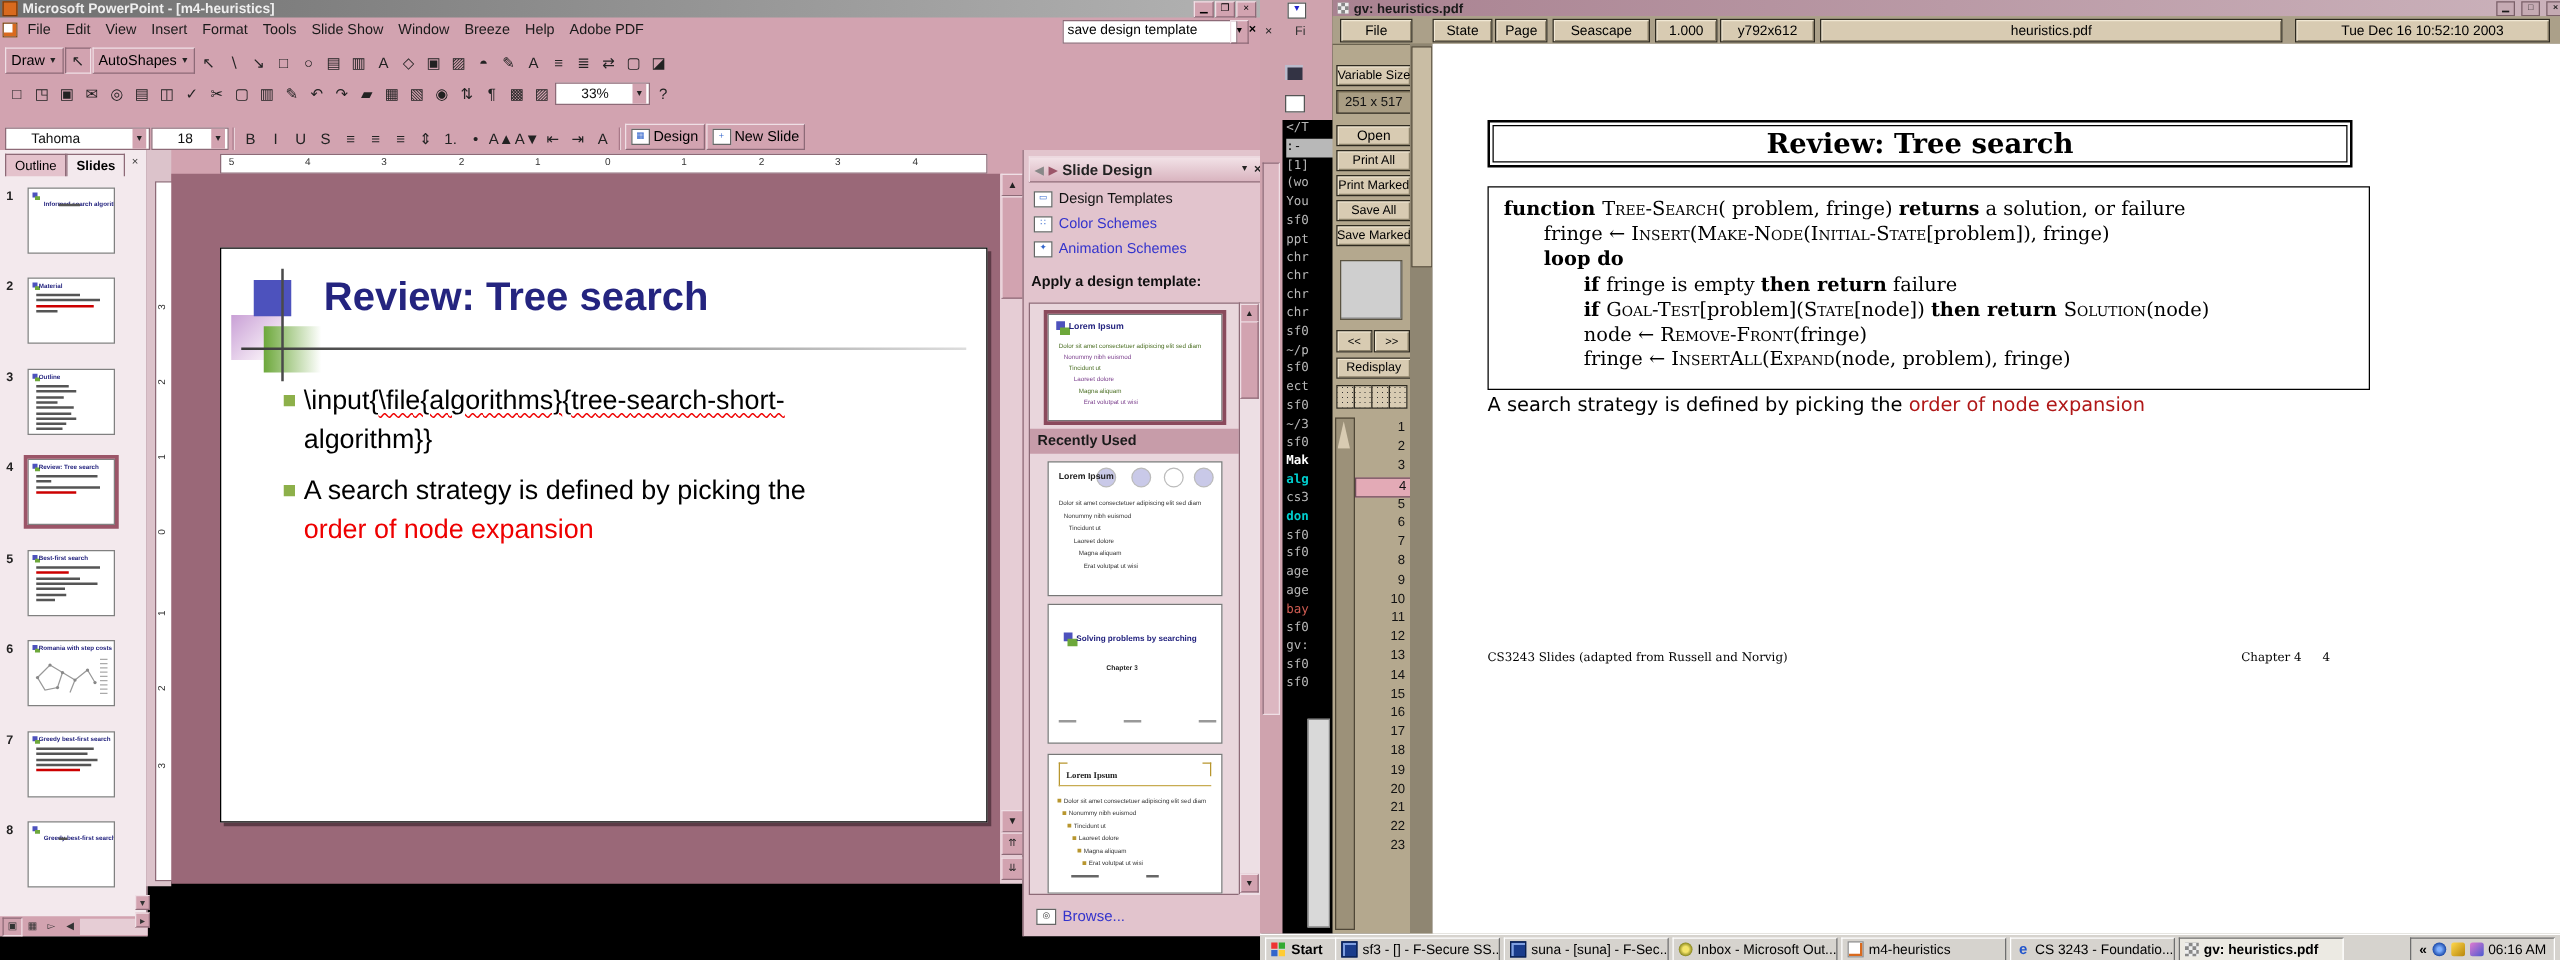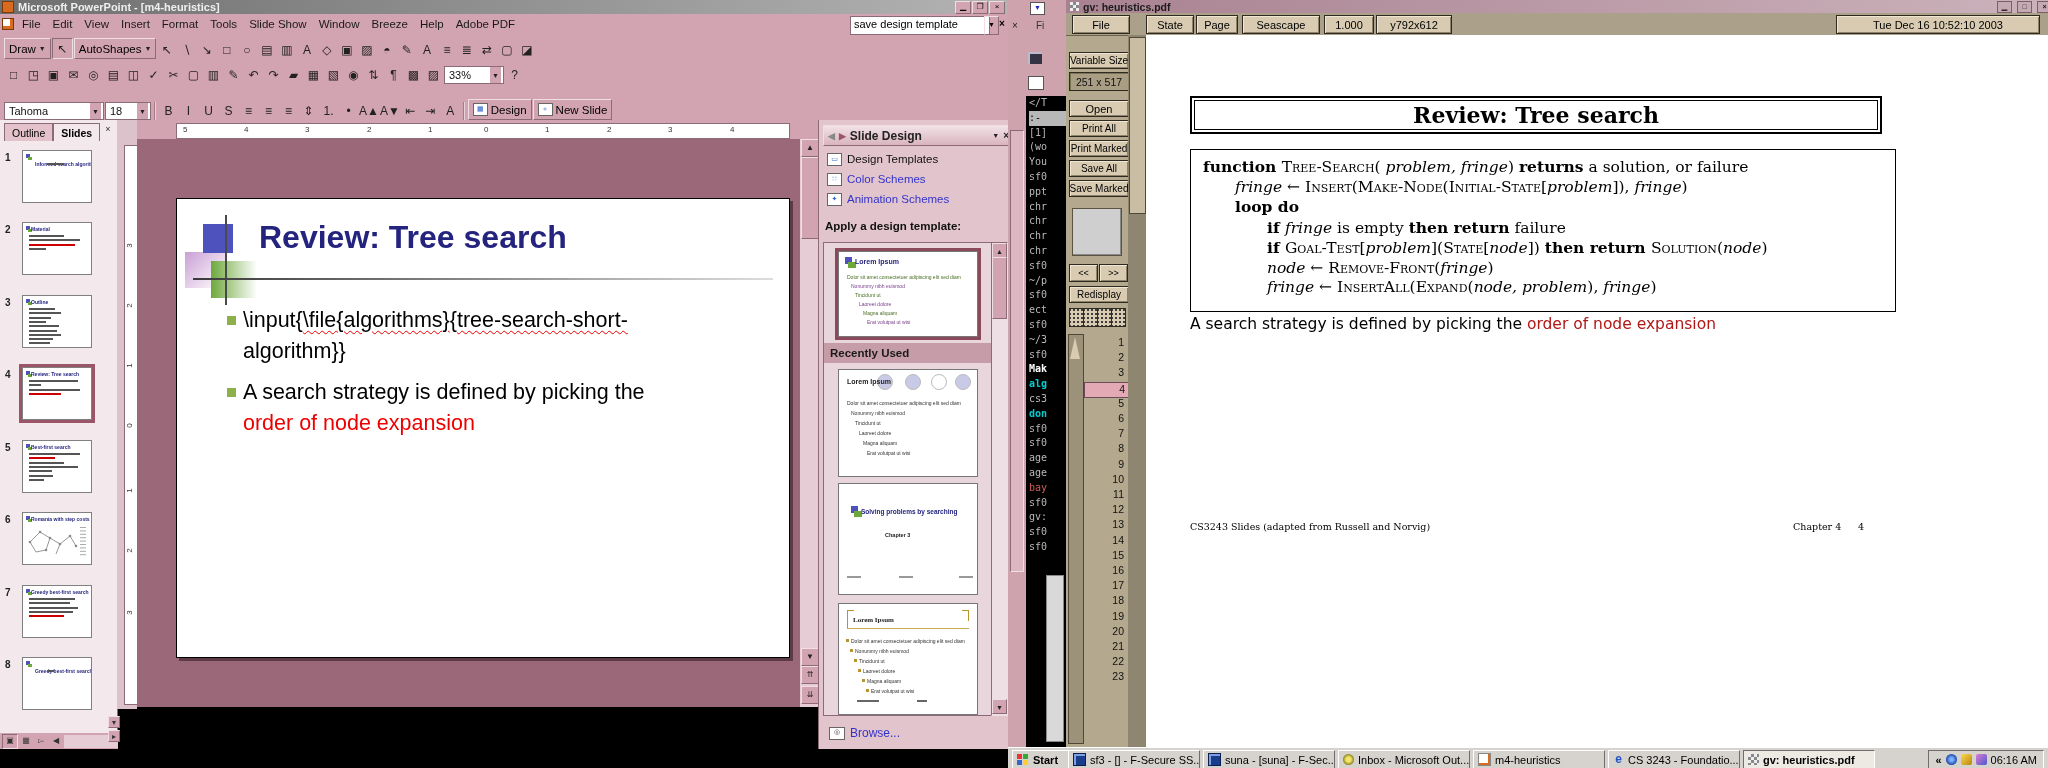--- a/index.html
+++ b/index.html
@@ -25,21 +25,21 @@
   .tbrow{left:0;width:1008px;display:flex;align-items:flex-end;gap:1px;padding-left:4px}
   #tb-draw{top:34px;height:25px}
   #tb-std{top:59px;height:25px}
   #tb-fmt{top:84px;height:36px}
   .tbtn{min-width:19px;height:19px;display:flex;align-items:center;justify-content:center;
     font-size:12px;color:#222;background:transparent}
   .tlabel{font-size:11.5px;padding:0 4px;display:flex;align-items:center;gap:3px;height:19px}
   .dropar{font-size:7px;color:#222}
   .sep{width:1px;height:18px;background:#a87888;border-right:1px solid #e9d3da;margin:0 2px}
   .combo{background:#fff;border:1px solid #8d6a77;height:16px;font-size:11px;display:flex;align-items:center;
-    justify-content:space-between;padding:0 2px 0 4px;color:#111}
+    justify-content:space-between;padding:0 2px 0 20px;color:#111}
   .combo .dropar{background:#d2a3b0;width:11px;height:100%;display:flex;align-items:center;justify-content:center}
   
   #panel{left:0;top:120px;width:117px;height:629px;background:#f3e9ed;border-right:1px solid #8d6a77}
   .tab{height:17px;font-size:10.5px;display:flex;align-items:center;justify-content:center;
     border:1px solid #8d6a77;border-bottom:none;background:#e4c2cc;padding:0 7px}
   .tab.on{background:#f3e9ed;font-weight:bold}
   #panel-x{left:102px;top:124px;width:12px;height:12px;font-size:9px;line-height:11px;text-align:center;color:#333}
   .slot .num{position:absolute;left:5px;top:2px;font-size:10px;font-weight:bold;color:#222}
   .thumb{position:absolute;left:22px;top:0;width:68px;height:51px;background:#fff;border:1px solid #808080;overflow:hidden}
   .slot.sel .thumb{outline:3px solid #9b5568}
@@ -124,21 +124,21 @@
   #gv-vscroll{left:62px;top:35px;width:18px;height:712px;background:#8f8672;border-right:1px solid #4f4737}
   #gv-vslider{position:absolute;left:1px;top:2px;width:15px;height:175px;background:#c9bda4;border:1px solid #4f4737}
   #gv-page{left:80px;top:35px;width:902px;height:712px;background:#fff}
   
   .pdfserif{font-family:"DejaVu Serif",serif;color:#000}
   #pdf-titlebox{left:44px;top:61px;width:688px;height:34px;border:2px solid #000}
   #pdf-titlebox .inner{position:absolute;left:2px;top:2px;right:2px;bottom:2px;border:1px solid #000;
     display:flex;align-items:center;justify-content:center;font-size:22px;font-weight:bold}
   #pdf-algobox{left:44px;top:114px;width:692px;height:154px;border:1.5px solid #000;padding:7px 0 0 12px}
   .aline{font-size:15.5px;line-height:19.5px;white-space:nowrap}
-  .ab{font-weight:bold}.ai{font-style:italic}.asc{font-variant:small-caps}
+  .ab{font-weight:bold}.ai{}.asc{font-variant:small-caps}
   #pdf-strategy{left:44px;top:280px;width:820px;font-family:"DejaVu Sans",sans-serif;font-size:15.5px;color:#000}
   #pdf-strategy .r2{color:#b01818}
   .pdf-foot{font-size:9.5px}
   
   #taskbar{left:1008px;top:747px;width:1040px;height:21px;background:#d6d3ce;border-top:1px solid #fff}
   .tkb{position:absolute;top:2px;height:17px;background:#d6d3ce;border:1px solid;border-color:#fff #6e6e6e #6e6e6e #fff;
     display:flex;align-items:center;gap:4px;padding:0 4px;font-size:11px;color:#000;overflow:hidden;white-space:nowrap}
   .tkb.active{background:#eceae3;border-color:#6e6e6e #fff #fff #6e6e6e;font-weight:bold}
   .tico{width:11px;height:11px;display:inline-block;flex:none}
   .ico-ssh{background:#1a3c8c;border:1px solid #0a1f4d;box-shadow:inset 2px 2px 0 #7f9fe0}
@@ -623,20 +623,21 @@
       <span class="gvwbtn">□</span>
       <span class="gvwbtn">×</span>
     </div>
     <div id="gv-toolbar" class="abs">
       <span class="gvb" style="left:6px;top:2px;width:56px;height:17px">File</span>
       <span class="gvb" style="left:80px;top:2px;width:46px;height:17px">State</span>
       <span class="gvb" style="left:130px;top:2px;width:40px;height:17px">Page</span>
       <span class="gvb" style="left:176px;top:2px;width:76px;height:17px">Seascape</span>
       <span class="gvb" style="left:258px;top:2px;width:48px;height:17px">1.000</span>
       <span class="gvb" style="left:310px;top:2px;width:74px;height:17px">y792x612</span>
+      <span class="gvb" style="left:390px;top:2px;width:368px;height:17px">heuristics.pdf</span>
       <span class="gvb" style="left:770px;top:2px;width:202px;height:17px">Tue Dec 16 10:52:10 2003</span>
     </div>
 
     <span class="gvb" style="left:3px;top:52px;width:58px;height:15px;font-size:10px">Variable Size</span>
     <span class="gvsunk" style="left:3px;top:72px;width:58px;height:17px">251 x 517</span>
     <span class="gvb" style="left:3px;top:100px;width:58px;height:15px">Open</span>
     <span class="gvb" style="left:3px;top:120px;width:58px;height:15px;font-size:10px">Print All</span>
     <span class="gvb" style="left:3px;top:140px;width:58px;height:15px;font-size:10px">Print Marked</span>
     <span class="gvb" style="left:3px;top:160px;width:58px;height:15px;font-size:10px">Save All</span>
     <span class="gvb" style="left:3px;top:180px;width:58px;height:15px;font-size:10px">Save Marked</span>

